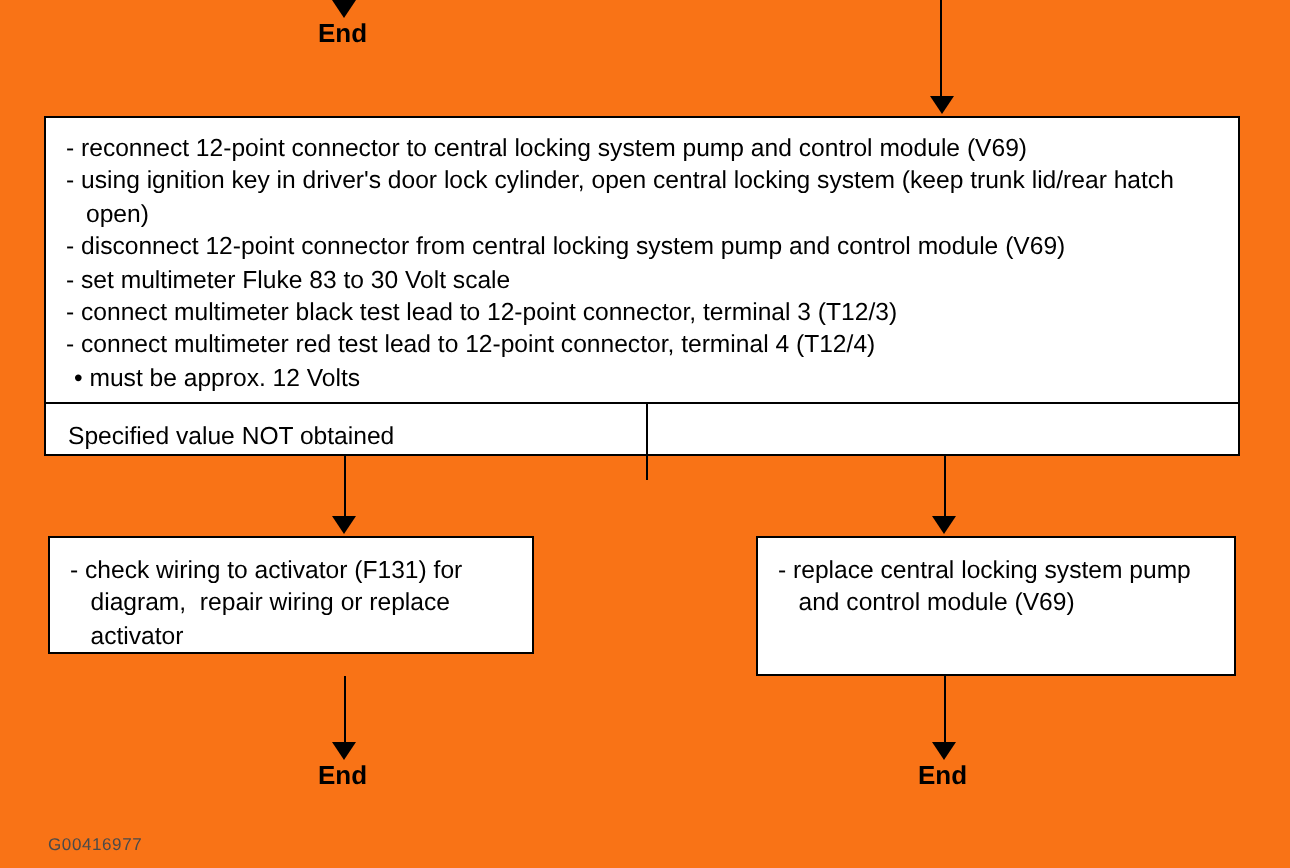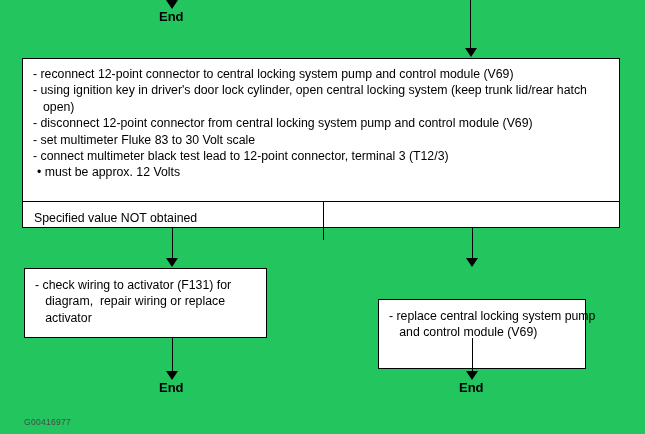--- a/index.html
+++ b/index.html
@@ -4,21 +4,21 @@
 <style>
   html, body {
     margin: 0;
     padding: 0;
     background: #ffffff;
   }
   #page {
     position: relative;
     width: 645px;
     height: 434px;
-    background: #22c55e;
+    background: #f97316;
     font-family: "Liberation Sans", sans-serif;
     color: #000000;
     overflow: hidden;
   }
 
   
   .vline {
     position: absolute;
     width: 1px;
     background: #000000;
@@ -110,43 +110,44 @@
   <div class="arrowhead" style="left:465px; top:48px;"></div>
 
   <div class="box" style="left:22px; top:58px; width:598px; height:170px;">
 
     <div class="steps">
       <span class="step">- reconnect 12-point connector to central locking system pump and control module (V69)</span>
       <span class="step">- using ignition key in driver's door lock cylinder, open central locking system (keep trunk lid/rear hatch open)</span>
       <span class="step">- disconnect 12-point connector from central locking system pump and control  module (V69)</span>
       <span class="step">- set multimeter Fluke 83 to 30 Volt scale</span>
       <span class="step">- connect multimeter black test lead to 12-point connector, terminal 3 (T12/3)</span>
+      <span class="step">- connect multimeter red test lead to 12-point connector, terminal 4 (T12/4)</span>
       <span class="step bullet">• must be approx. 12 Volts</span>
     </div>
 
     <div class="result-row" style="top:142px; height:39px;">
       <div class="result-cell left">Specified value NOT obtained</div>
     </div>
   </div>
 
   <div class="vline" style="left:172px; top:228px; height:32px;"></div>
   <div class="arrowhead" style="left:166px; top:258px;"></div>
 
   <div class="vline" style="left:472px; top:228px; height:32px;"></div>
   <div class="arrowhead" style="left:466px; top:258px;"></div>
 
-  <div class="box" style="left:24px; top:268px; width:243px; height:70px;">
+  <div class="box" style="left:24px; top:268px; width:243px; height:59px;">
     <div class="action-text">
       <span class="action-line">- check wiring to activator (F131) for</span>
       <span class="action-line">   diagram,  repair wiring or replace</span>
       <span class="action-line">   activator</span>
     </div>
   </div>
 
-  <div class="box" style="left:378px; top:268px; width:208px; height:70px;margin-top:31px;">
+  <div class="box" style="left:378px; top:268px; width:240px; height:70px;">
     <div class="action-text">
       <span class="action-line">- replace central locking system pump</span>
       <span class="action-line">   and control module (V69)</span>
     </div>
   </div>
 
   <div class="vline" style="left:172px; top:338px; height:36px;"></div>
   <div class="arrowhead" style="left:166px; top:371px;"></div>
   <div class="end-label" style="left:159px; top:380px;">End</div>
 

